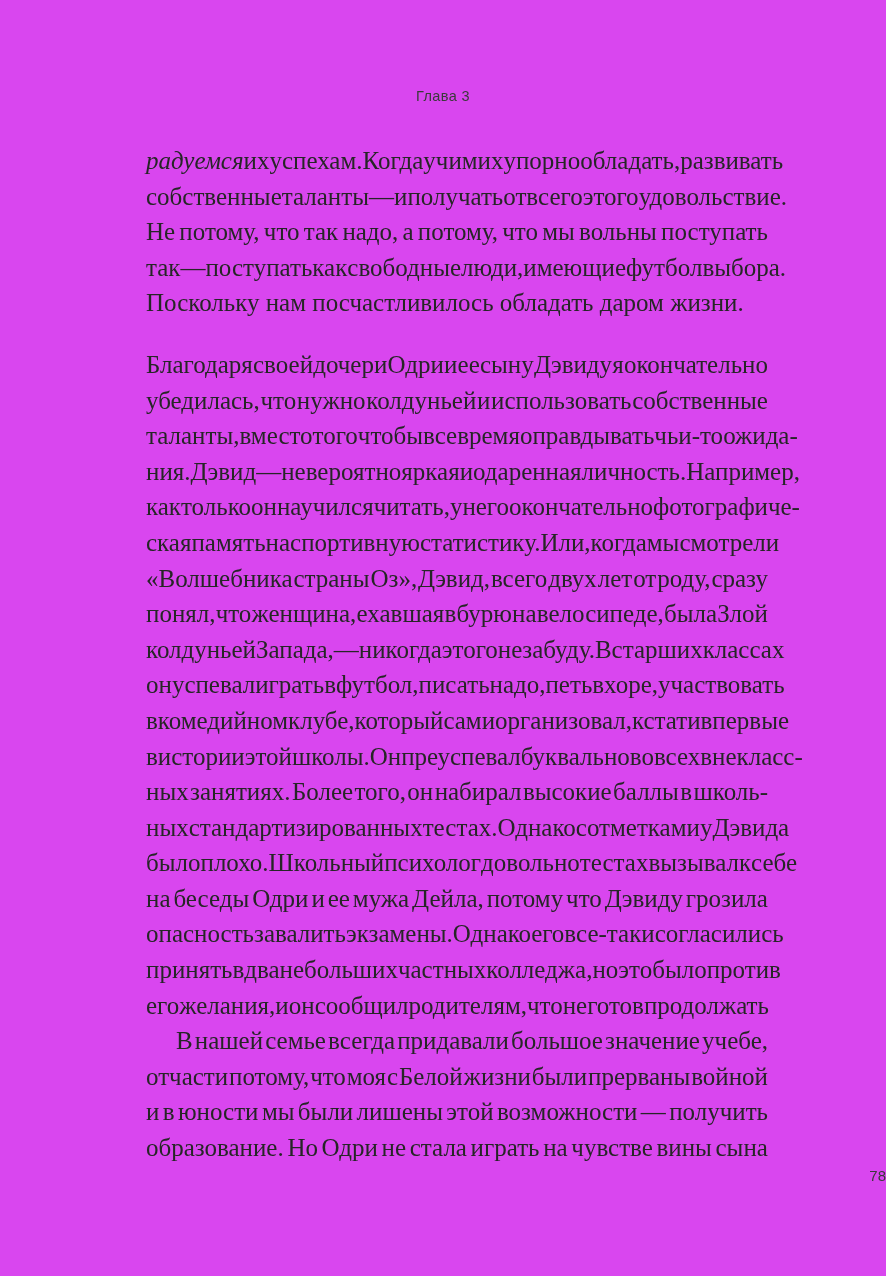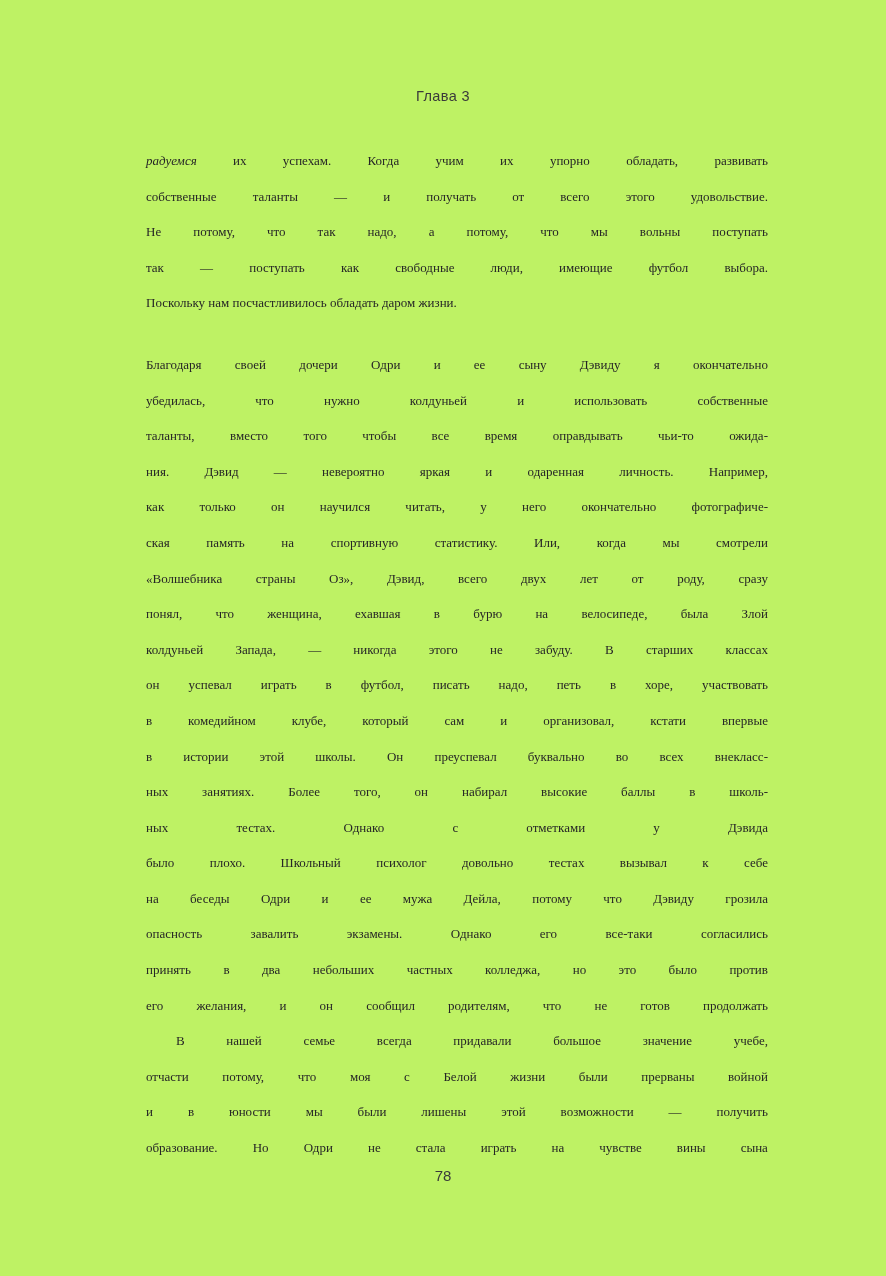--- a/index.html
+++ b/index.html
@@ -12,21 +12,21 @@
     height: 1276px;
     position: relative;
     font-family: "Liberation Serif", "DejaVu Serif", serif;
     color: #262626;
     overflow: hidden;
   }
 
   .page {
     position: absolute;
     inset: 0;
-    background: #bef264;
+    background: #d946ef;
   }
 
   
   .running-head {
     position: absolute;
     top: 88px;
     left: 0;
     right: 0;
     text-align: center;
     font-family: "Liberation Sans", "DejaVu Sans", sans-serif;
@@ -34,21 +34,21 @@
     letter-spacing: 0.4px;
     color: #3a3a3a;
   }
 
   
   .textblock {
     position: absolute;
     left: 146px;
     top: 143px;
     width: 622px;
-    font-size: 13px;
+    font-size: 25px;
     line-height: 35.6px;
   }
 
   .para {
     margin: 0;
   }
   .para.gap-before {
     margin-top: 26px;
   }
 
@@ -78,21 +78,21 @@
   em.it {
     font-style: italic;
   }
 
   
   .folio {
     position: absolute;
     bottom: 92px;
     left: 0;
     right: 0;
-    text-align: center;
+    text-align: right;
     font-family: "Liberation Sans", "DejaVu Sans", sans-serif;
     font-size: 15px;
     color: #3a3a3a;
   }
 </style>
 </head>
 <body>
 
 <div class="page">
 
@@ -293,20 +293,21 @@
           <span>того,</span>
           <span>он</span>
           <span>набирал</span>
           <span>высокие</span>
           <span>баллы</span>
           <span>в</span>
           <span>школь-</span>
         </span>
         <span class="ln just">
           <span>ных</span>
+          <span>стандартизированных</span>
           <span>тестах.</span>
           <span>Однако</span>
           <span>с</span>
           <span>отметками</span>
           <span>у</span>
           <span>Дэвида</span>
         </span>
         <span class="ln just">
           <span>было</span>
           <span>плохо.</span>

